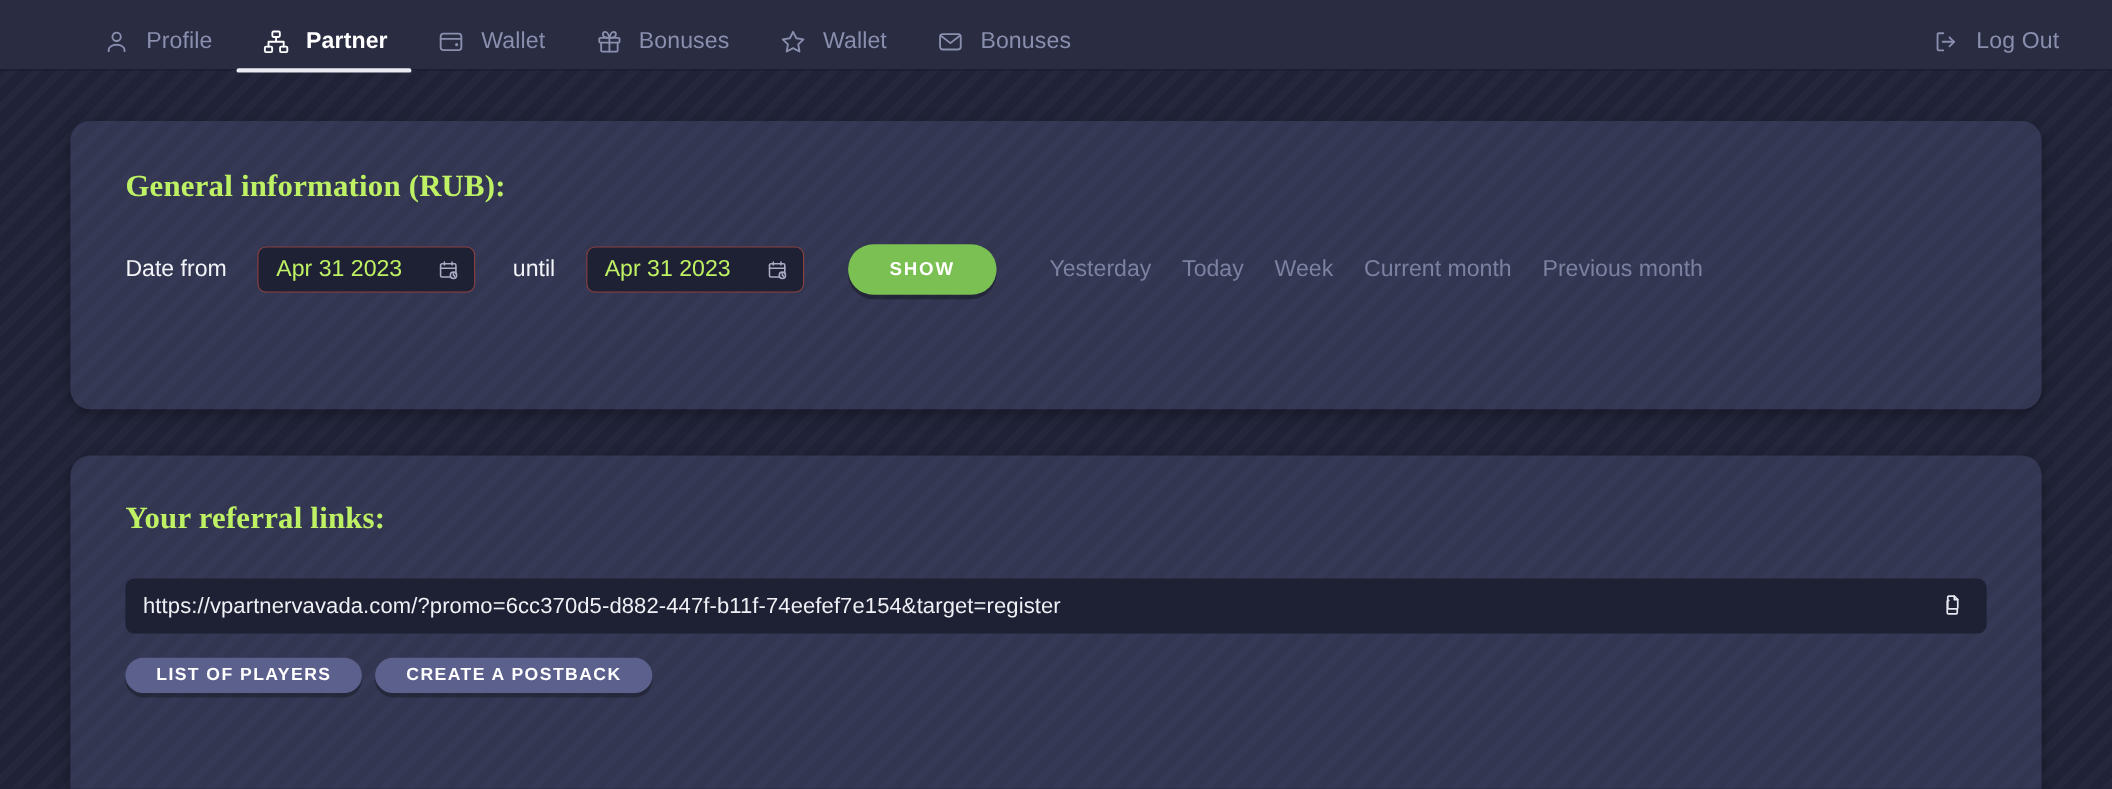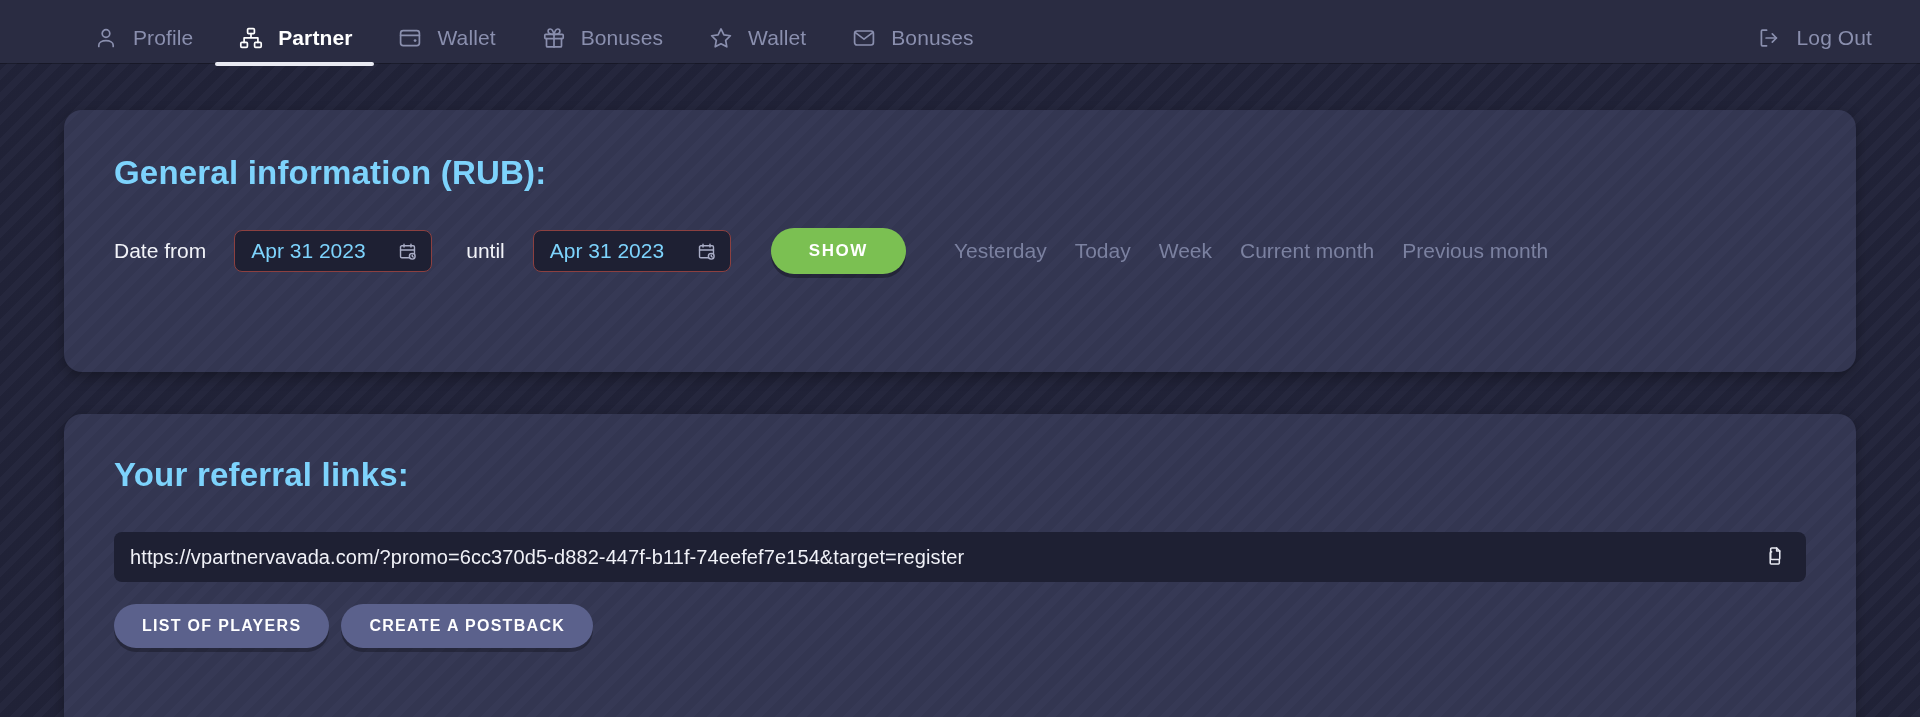--- a/index.html
+++ b/index.html
@@ -87,24 +87,25 @@
     );
     pointer-events: none;
   }
 
   .card-inner { position: relative; z-index: 2; }
 
   #general-card { margin-top: 47px; height: 262px; padding: 44px 50px 0 50px; }
   #referral-card { margin-top: 42px; height: 340px; padding: 42px 50px 0 50px; }
 
   .card-title {
-    font-size: 33px;
+    font-size: 28px;
     font-weight: bold;
-    color: #7dd3fc;
+    color: #bef264;
     letter-spacing: 0.2px;
+    font-family: Liberation Serif, serif;
   }
 
   
   .date-row {
     display: flex;
     align-items: center;
     margin-top: 36px;
     gap: 12px;
   }
 
@@ -124,21 +125,21 @@
     width: 198px;
     height: 42px;
     padding: 0 14px 0 16px;
     background: #1e2033;
     border: 1px solid #8c4040;
     border-radius: 8px;
     cursor: pointer;
   }
   .date-field .date-value {
     font-size: 21px;
-    color: #7dd3fc;
+    color: #bef264;
     white-space: nowrap;
   }
   .date-field .cal-ico { display: flex; align-items: center; color: #a9adc6; }
 
   .btn-show {
     margin-left: 28px;
     height: 46px;
     padding: 0 38px;
     border: none;
     border-radius: 23px;
@@ -186,21 +187,21 @@
     align-items: center;
     justify-content: center;
     background: transparent;
     border: none;
     cursor: pointer;
     color: #e6e7f0;
   }
 
   .ref-actions { display: flex; align-items: center; gap: 12px; margin-top: 22px; }
   .btn-pill {
-    height: 44px;
+    height: 32px;
     padding: 0 28px;
     border: none;
     border-radius: 22px;
     background: #5b618c;
     color: #ffffff;
     font-size: 16px;
     font-weight: bold;
     letter-spacing: 1.3px;
     cursor: pointer;
     box-shadow: 0 4px 0 rgba(0,0,0,0.27);

